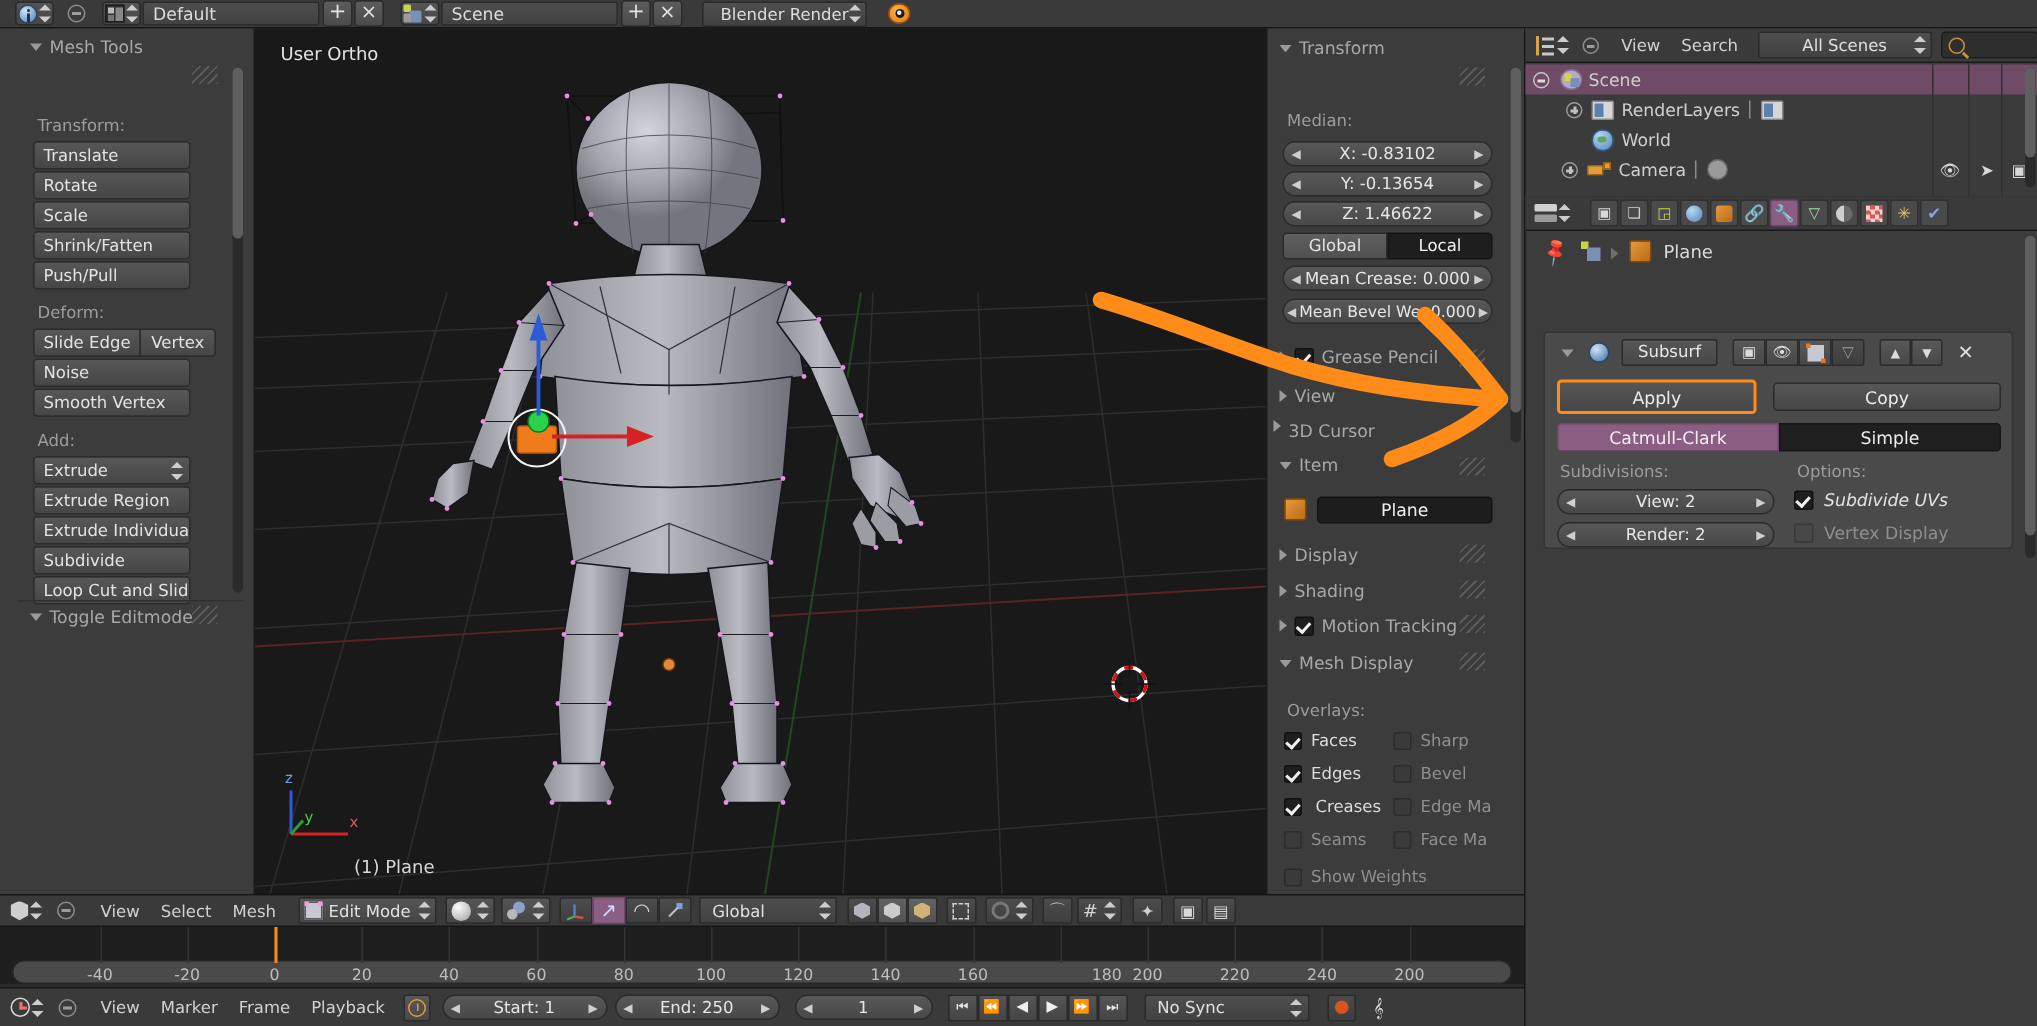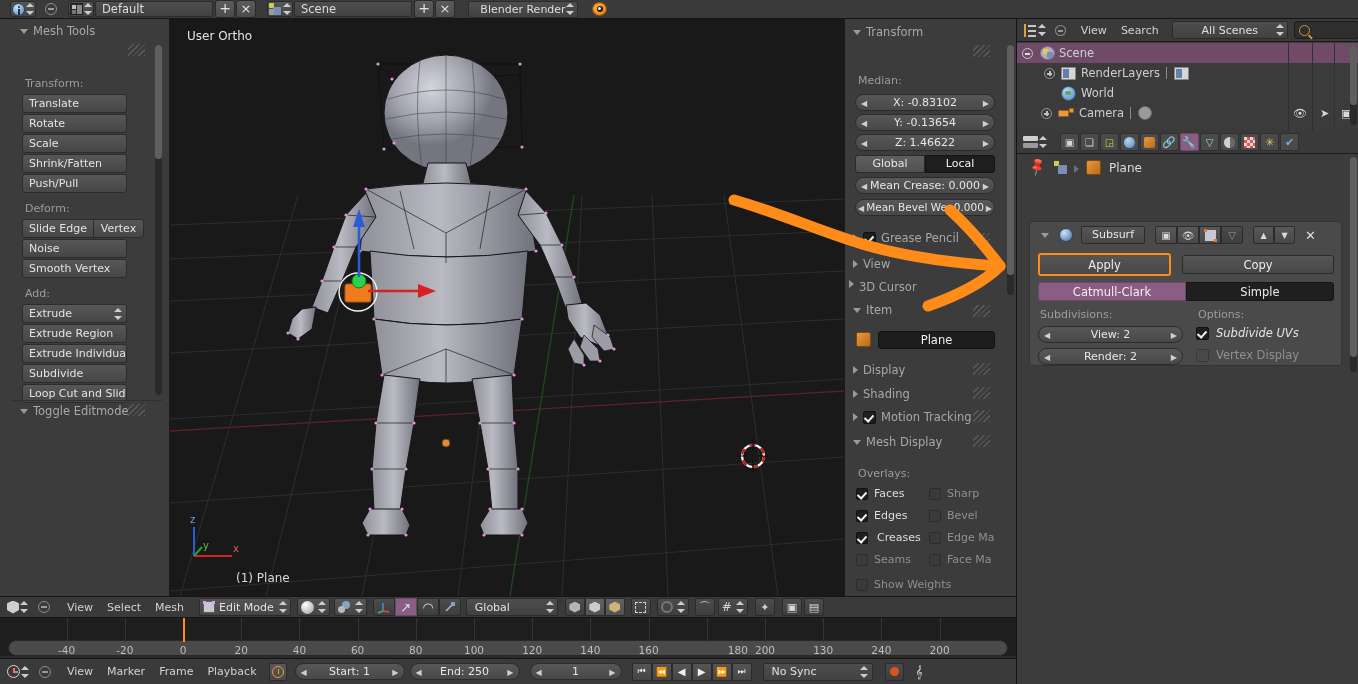--- a/index.html
+++ b/index.html
@@ -914,21 +914,21 @@
           <div class="tnum" style="left: 532.2px;">120</div>
           <div class="tick" style="left: 590.4px;"></div>
           <div class="tnum" style="left: 590.4px;">140</div>
           <div class="tick" style="left: 648.6px;"></div>
           <div class="tnum" style="left: 648.6px;">160</div>
           <div class="tick" style="left: 706.8px;"></div>
           <div class="tnum" style="left: 706.8px; margin-left: 31px;">180</div>
           <div class="tick" style="left: 765px;"></div>
           <div class="tnum" style="left: 765px;">200</div>
           <div class="tick" style="left: 823.2px;"></div>
-          <div class="tnum" style="left: 823.2px;">130</div>
+          <div class="tnum" style="left: 823.2px;">220</div>
           <div class="tick" style="left: 881.4px;"></div>
           <div class="tnum" style="left: 881.4px;">240</div>
           <div class="tick" style="left: 939.6px;"></div>
           <div class="tnum" style="left: 939.6px;">200</div>
         </div>
       <div style="position:absolute;left:183px;top:0;width:2px;height:24px;background:#ff8c19;"></div>
     </div>
 
     <div id="tlhdr">
       <div style="width:6px"></div>

